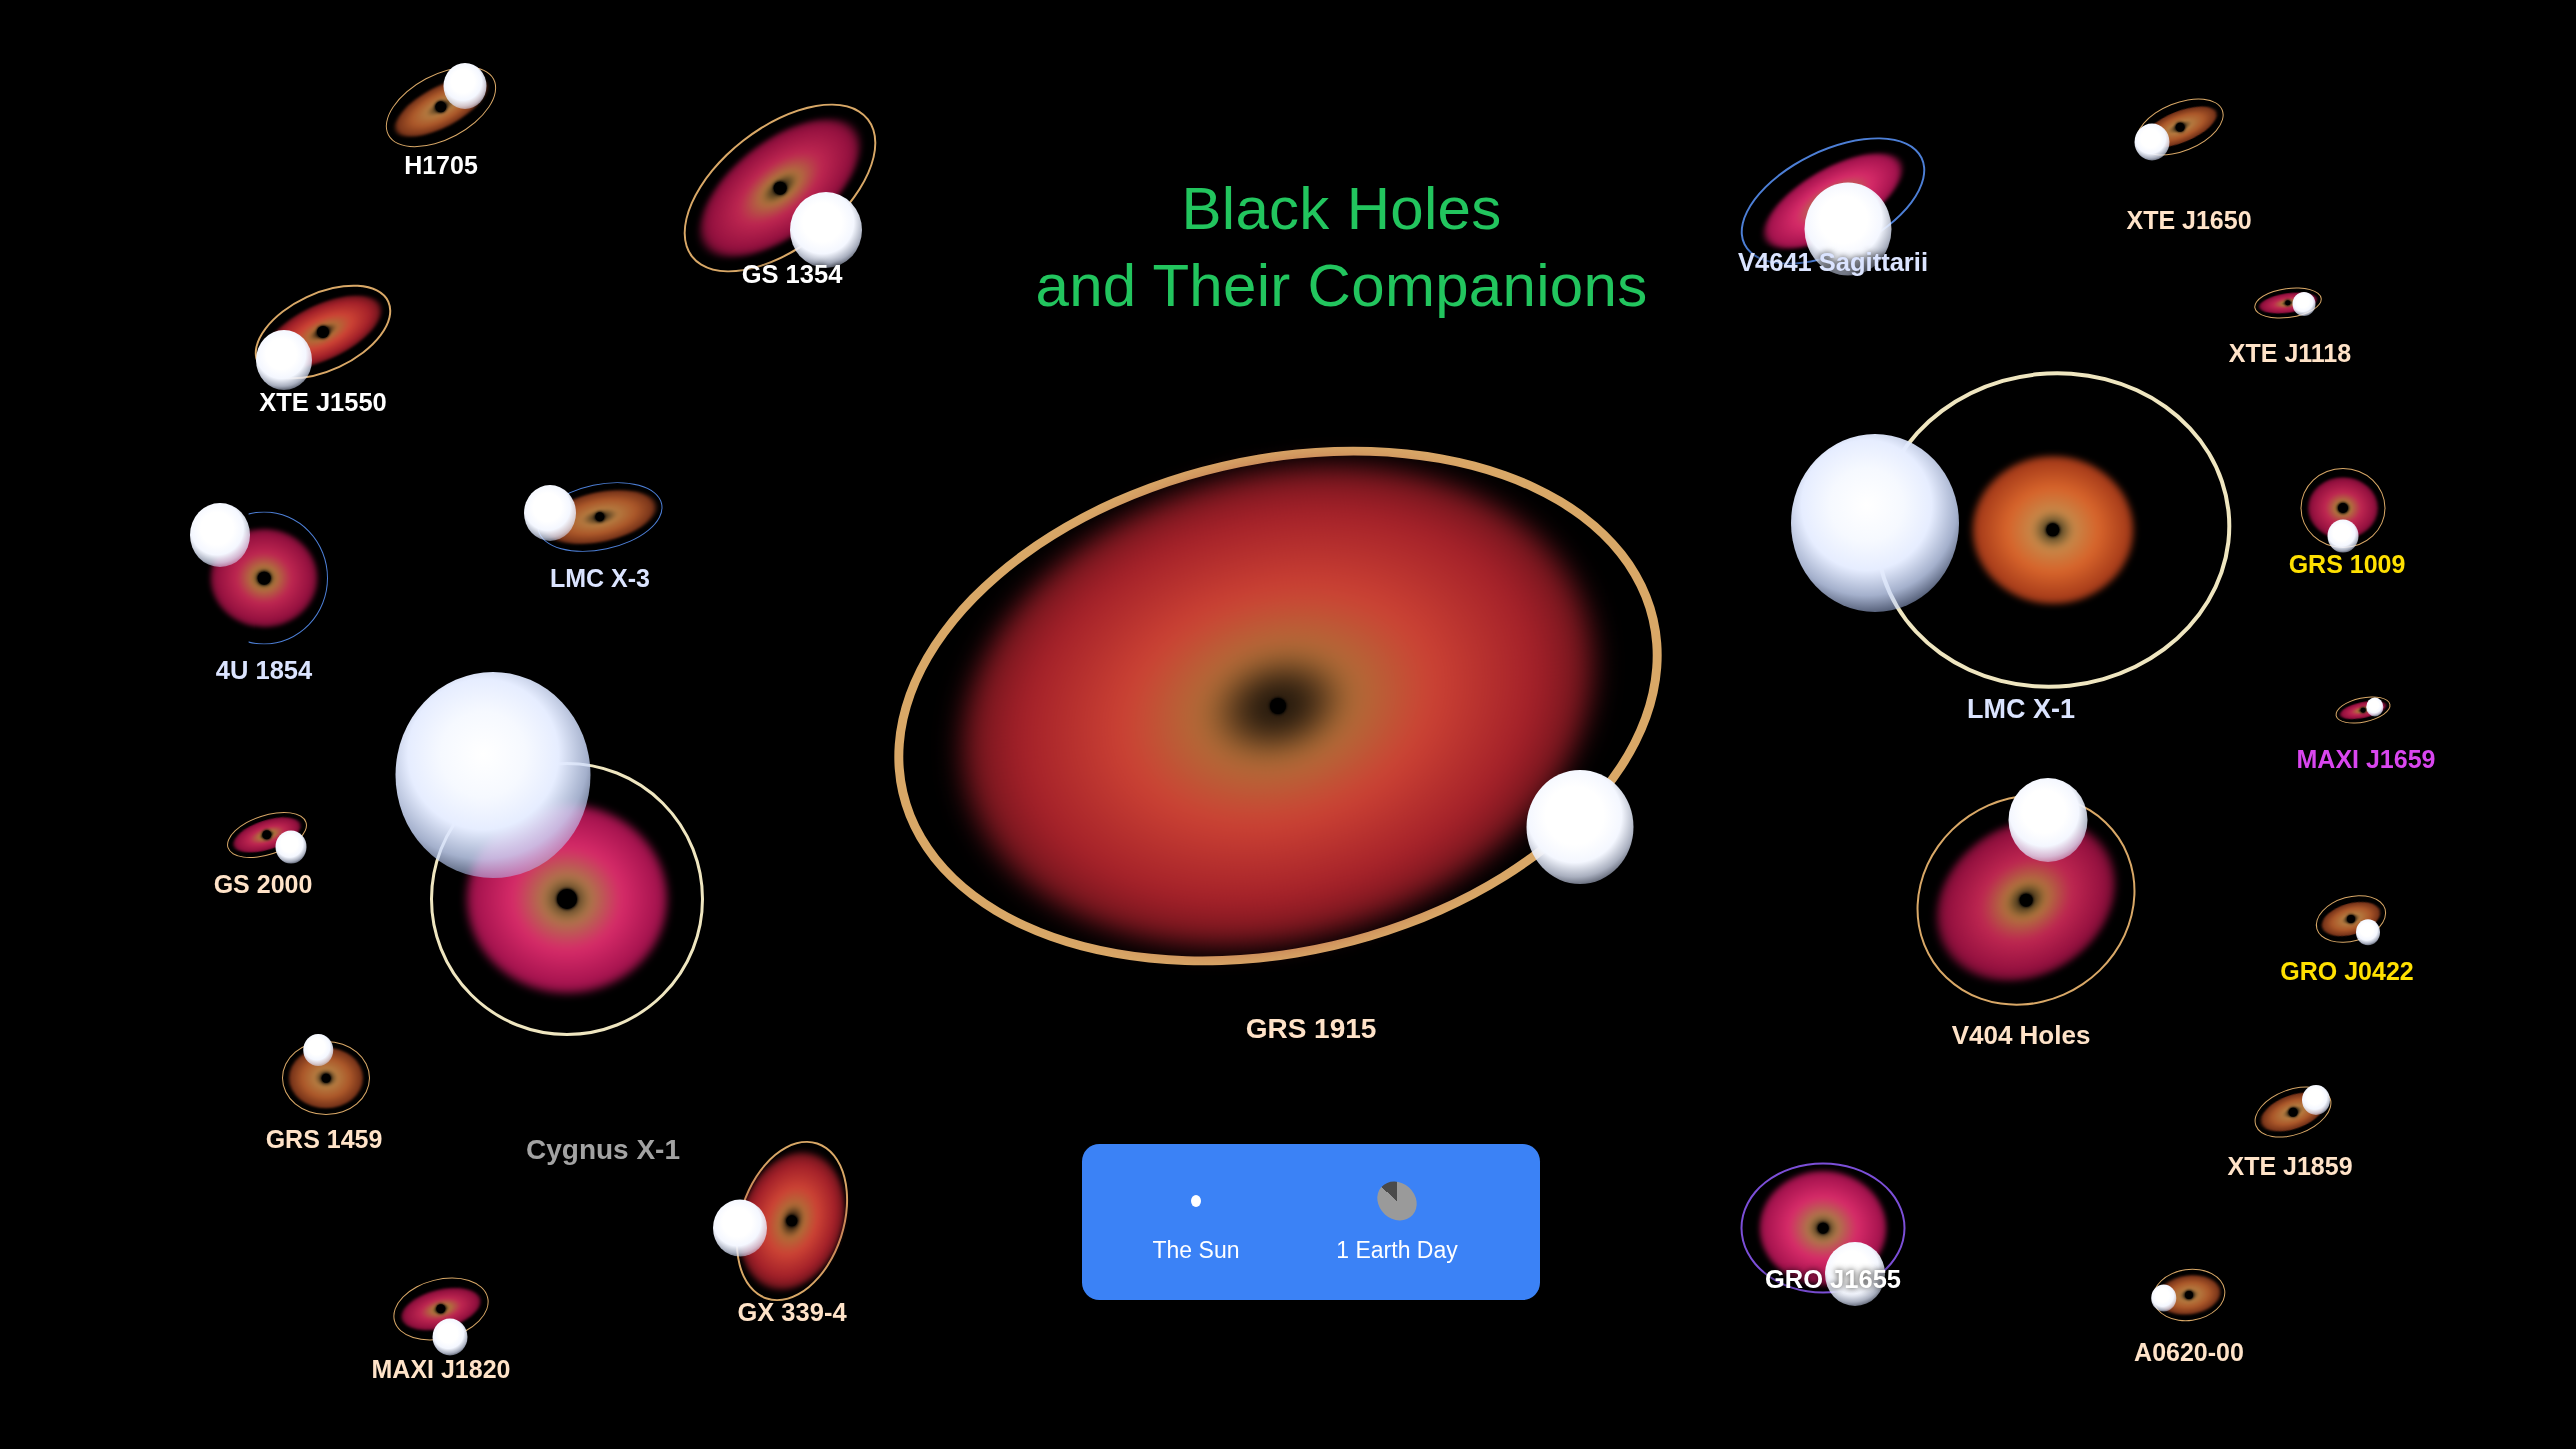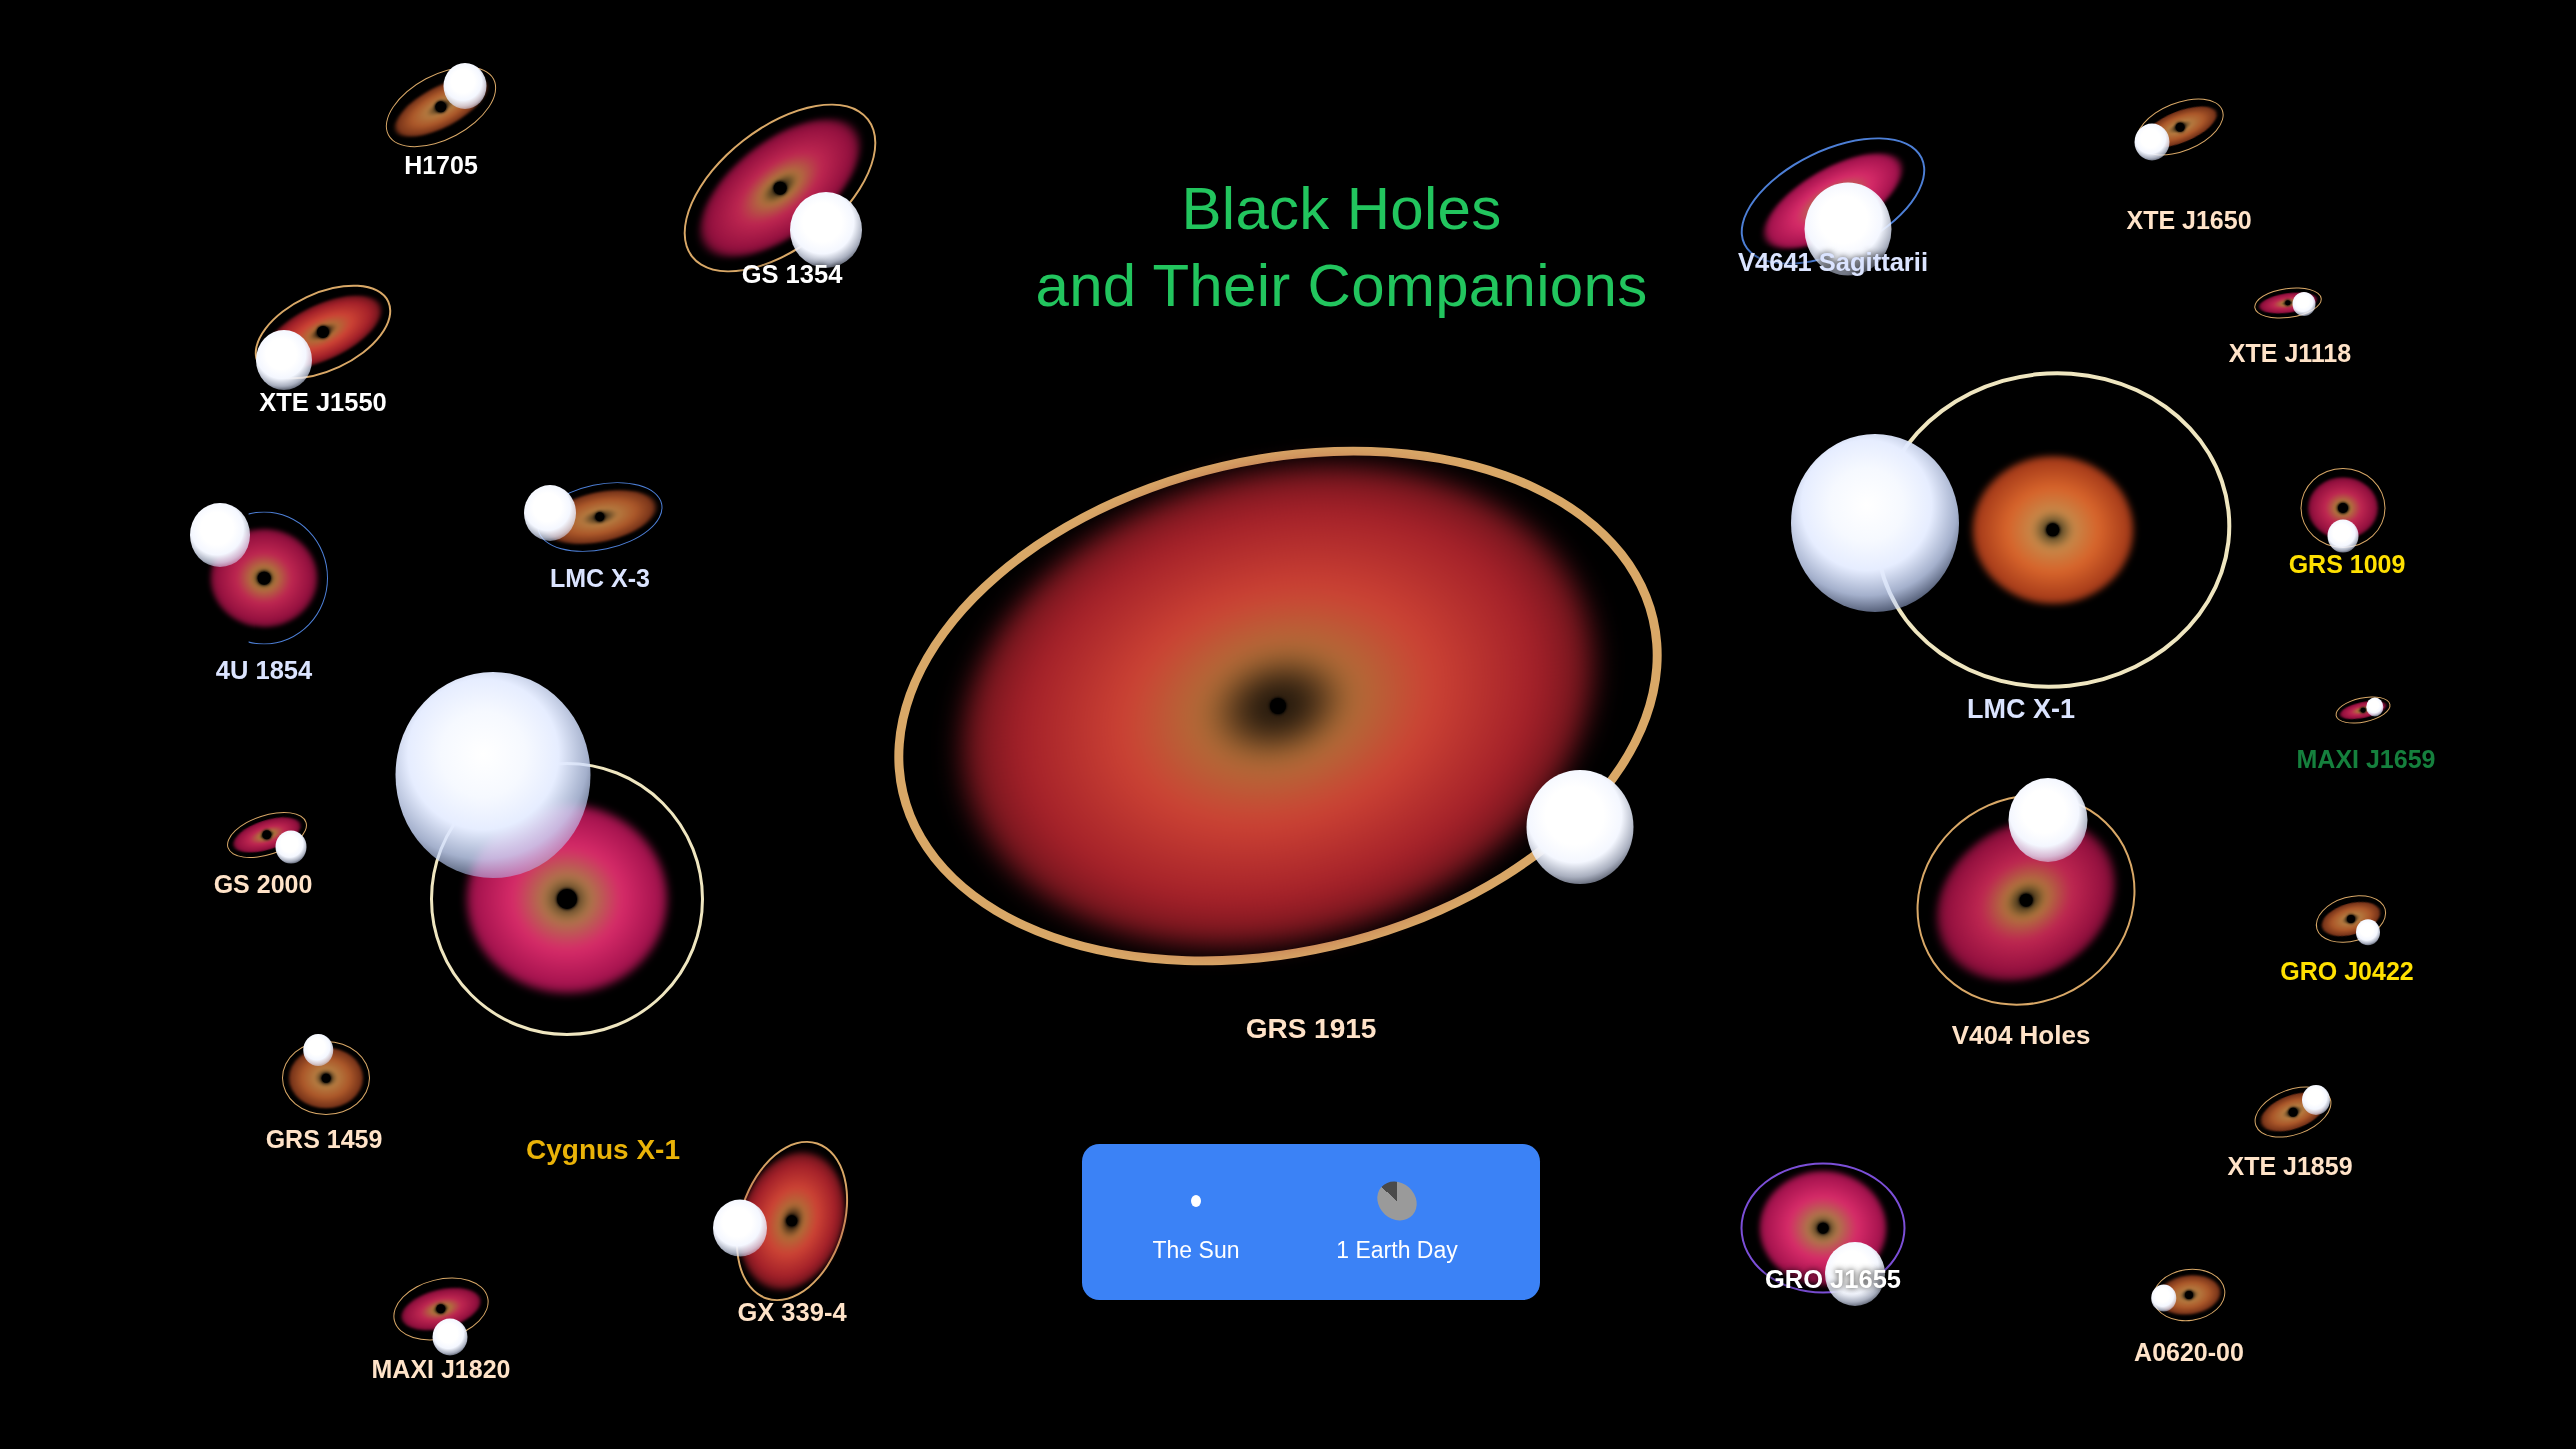--- a/index.html
+++ b/index.html
@@ -271,21 +271,21 @@
         <div class="bh sysart" style="width: 13.4px; height: 13.4px;"></div>
         <div class="star bluewhite sysart" style="width: 168px; height: 178px; left: -178px; top: -6.7px;"></div>
       </div>
       <div class="label" style="left: 2021px; top: 694px; color: rgb(219, 228, 255); font-size: 27px;">LMC X-1</div>
       <div class="system" style="left: 2363px; top: 710px;">
         <div class="sysart orbit" style="width: 54px; height: 23px; border-width: 1.3px; border-color: rgb(217, 168, 103); --orot: -12deg;"></div>
         <div class="disk crimson sysart" style="width: 47px; height: 47px; --rot: -12deg; --sq: 0.34; --dblur: 1px;"></div>
         <div class="bh sysart" style="width: 4.7px; height: 4.7px;"></div>
         <div class="star white sysart" style="width: 17.4px; height: 19px; left: 12px; top: -2.7px;"></div>
       </div>
-      <div class="label" style="left: 2366px; top: 745px; color: #15803d; font-size: 25px;">MAXI J1659</div>
+      <div class="label" style="left: 2366px; top: 745px; color: #d946ef; font-size: 25px;">MAXI J1659</div>
       <div class="system" style="left: 267px; top: 835px;">
         <div class="sysart orbit" style="width: 81px; height: 38px; border-width: 1.3px; border-color: rgb(217, 168, 103); --orot: -18deg;"></div>
         <div class="disk crimson sysart" style="width: 70px; height: 70px; --rot: -18deg; --sq: 0.42; --dblur: 1.5px;"></div>
         <div class="bh sysart" style="width: 9.4px; height: 9.4px;"></div>
         <div class="star white sysart" style="width: 31px; height: 33px; left: 24px; top: 12px;"></div>
       </div>
       <div class="label" style="left: 263px; top: 870px; color: rgb(255, 227, 200); font-size: 25px;">GS 2000</div>
       <div class="system" style="left: 1278px; top: 706px;">
         <div class="sysart orbit" style="width: 761px; height: 483px; border-width: 9.4px; border-color: rgb(217, 168, 103); --orot: -13deg;"></div>
         <div class="disk red sysart" style="width: 644px; height: 530px; --rot: -16deg; --sq: 0.88; --dblur: 14px;"></div>
@@ -306,21 +306,21 @@
         <div class="bh sysart" style="width: 8px; height: 8px;"></div>
         <div class="star white sysart" style="width: 24px; height: 25.5px; left: 17.4px; top: 13.4px;"></div>
       </div>
       <div class="label" style="left: 2347px; top: 957px; color: rgb(255, 224, 0); font-size: 25px;">GRO J0422</div>
       <div class="system" style="left: 567px; top: 899px;">
         <div class="sysart orbit" style="width: 268px; height: 268px; border-width: 3.4px; border-color: rgb(239, 230, 192); --orot: 0deg;"></div>
         <div class="disk pinkmag sysart" style="width: 201px; height: 201px; --rot: 0deg; --sq: 0.94; --dblur: 4.4px;"></div>
         <div class="bh sysart" style="width: 20px; height: 20px;"></div>
         <div class="star bluewhite sysart" style="width: 195px; height: 206px; left: -74px; top: -124px;"></div>
       </div>
-      <div class="label" style="left: 603px; top: 1134px; color: #eab308; font-size: 28px;">Cygnus X-1</div>
+      <div class="label" style="left: 603px; top: 1134px; color: #a3a3a3; font-size: 28px;">Cygnus X-1</div>
       <div class="system" style="left: 326px; top: 1078px;">
         <div class="sysart orbit" style="width: 86px; height: 72px; border-width: 1.3px; border-color: rgb(217, 168, 103); --orot: 0deg;"></div>
         <div class="disk brown sysart" style="width: 74px; height: 74px; --rot: 0deg; --sq: 0.82; --dblur: 1.6px;"></div>
         <div class="bh sysart" style="width: 8.7px; height: 8.7px;"></div>
         <div class="star white sysart" style="width: 29.5px; height: 32px; left: -8px; top: -28px;"></div>
       </div>
       <div class="label" style="left: 324px; top: 1125px; color: rgb(255, 227, 200); font-size: 25px;">GRS 1459</div>
       <div class="system" style="left: 792px; top: 1221px;">
         <div class="sysart orbit" style="width: 161px; height: 101px; border-width: 2px; border-color: rgb(217, 168, 103); --orot: -72deg;"></div>
         <div class="disk red sysart" style="width: 140px; height: 140px; --rot: -72deg; --sq: 0.72; --dblur: 3.1px;"></div>

